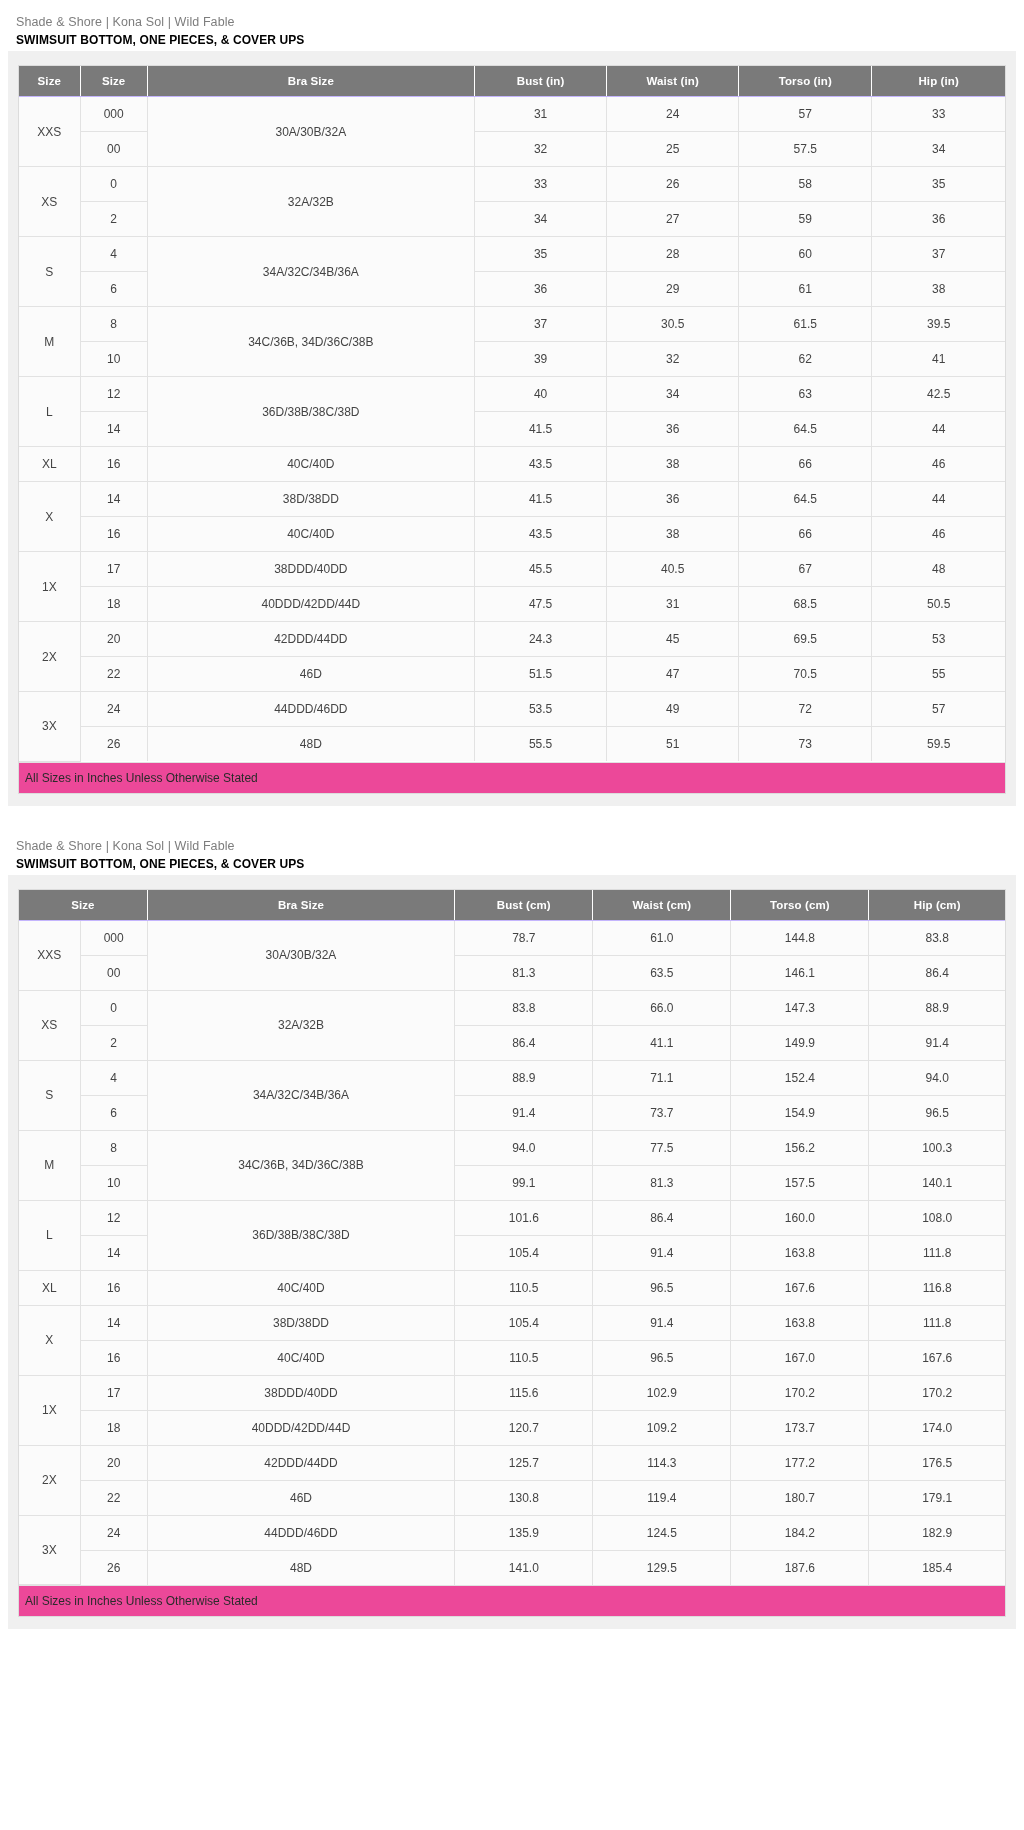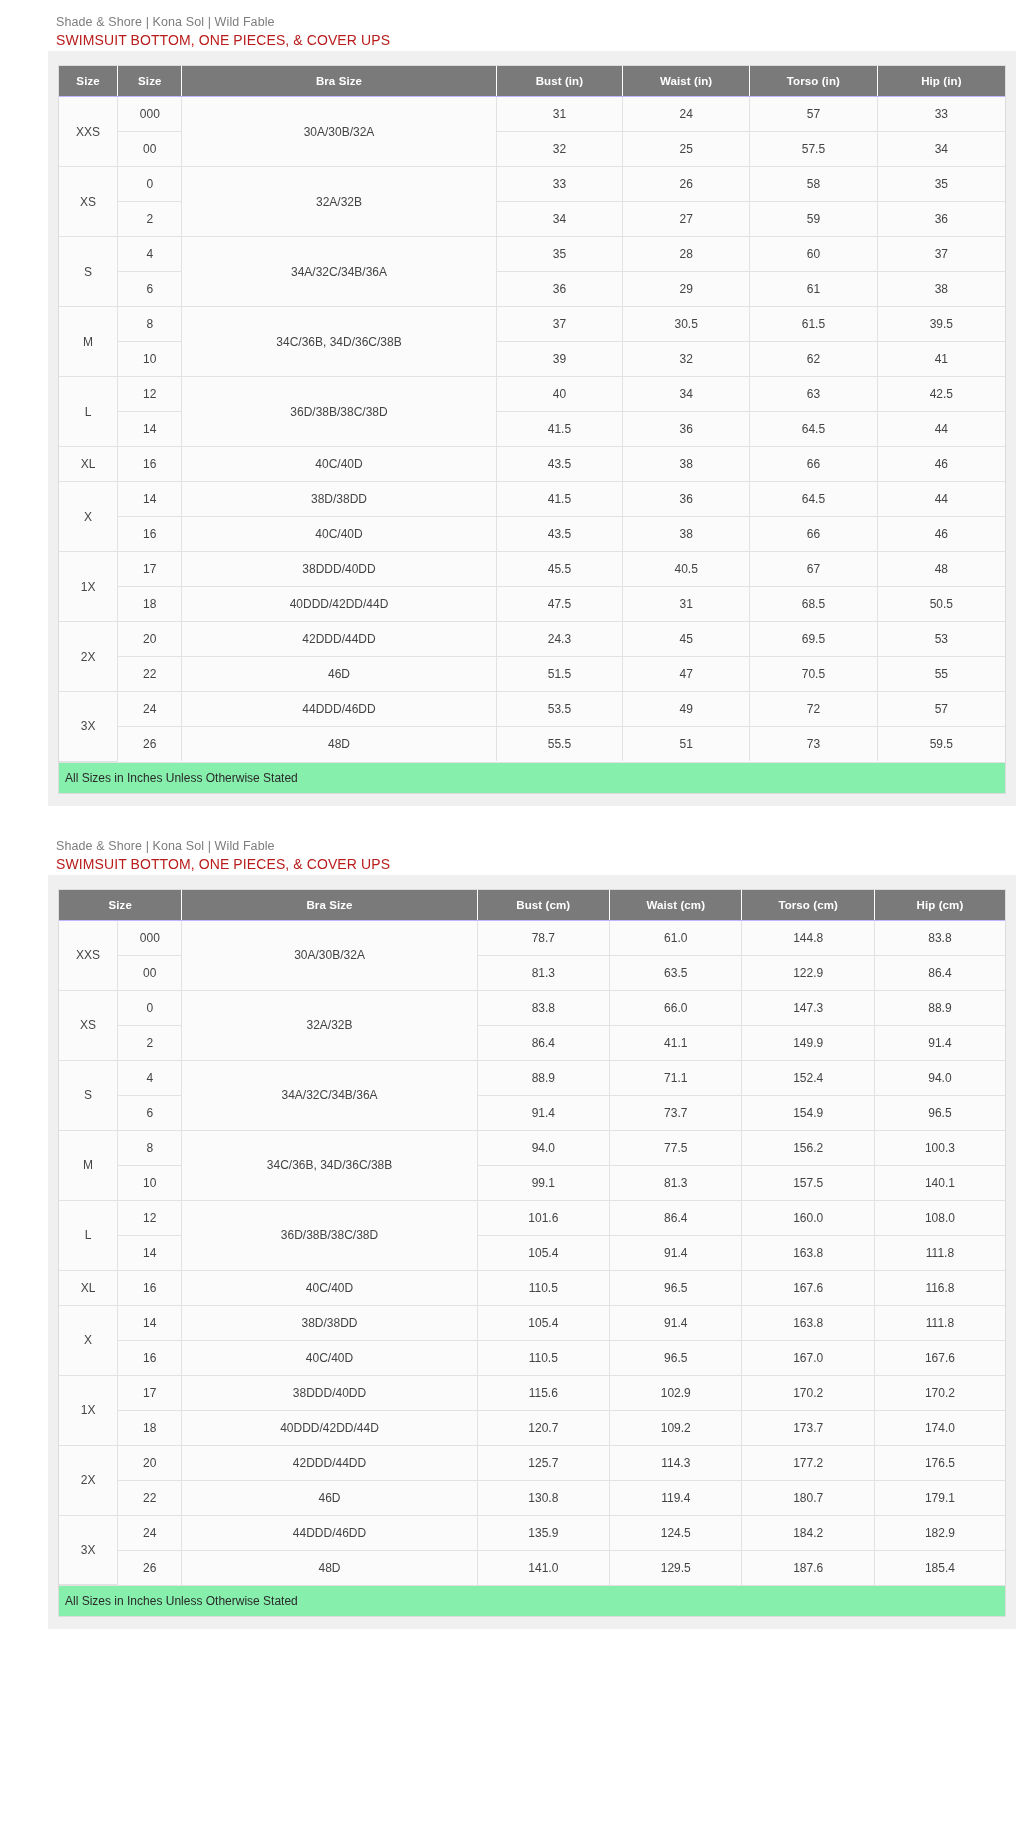--- a/index.html
+++ b/index.html
@@ -12,35 +12,34 @@
     font-family: "Liberation Sans", sans-serif;
     color: #333333;
     -webkit-font-smoothing: antialiased;
   }
   .page {
     width: 1024px;
     box-sizing: border-box;
   }
   .section {
     padding: 8px;
-    margin-left: 40px;
   }
   .heading-block {
     padding: 6px 8px 2px 8px;
   }
   .brand-line {
     font-size: 12.5px;
     color: #7d7d7d;
     line-height: 16px;
     letter-spacing: 0.1px;
   }
   .title-line {
-    font-size: 14px;
-    color: #b91c1c;
-    font-weight: normal;
+    font-size: 12px;
+    color: #000000;
+    font-weight: bold;
     line-height: 18px;
     letter-spacing: 0.1px;
     margin-top: 1px;
   }
   .table-wrap {
     background: #f0f0f0;
     padding: 14px 10px 12px 10px;
     box-sizing: border-box;
   }
   .inner-white {
@@ -85,21 +84,21 @@
     border-bottom: none;
   }
   td.size-col {
     background: #fbfbfb;
     color: #3d3d3d;
   }
   .footnote {
     font-size: 12px;
     color: #2b2b2b;
     padding: 8px 4px 8px 6px;
-    background: #86efac;
+    background: #ec4899;
     border-top: 1px solid #e2e2e2;
   }
   .gap {
     height: 10px;
     background: #ffffff;
   }
 </style>
 </head>
 <body>
 
@@ -334,21 +333,21 @@
                 <td rowspan="2">30A/30B/32A</td>
                 <td>78.7</td>
                 <td>61.0</td>
                 <td>144.8</td>
                 <td>83.8</td>
               </tr>
               <tr>
                 <td class="size-col">00</td>
                 <td>81.3</td>
                 <td>63.5</td>
-                <td>122.9</td>
+                <td>146.1</td>
                 <td>86.4</td>
               </tr>
               <tr>
                 <td class="size-col" rowspan="2">XS</td>
                 <td class="size-col">0</td>
                 <td rowspan="2">32A/32B</td>
                 <td>83.8</td>
                 <td>66.0</td>
                 <td>147.3</td>
                 <td>88.9</td>

